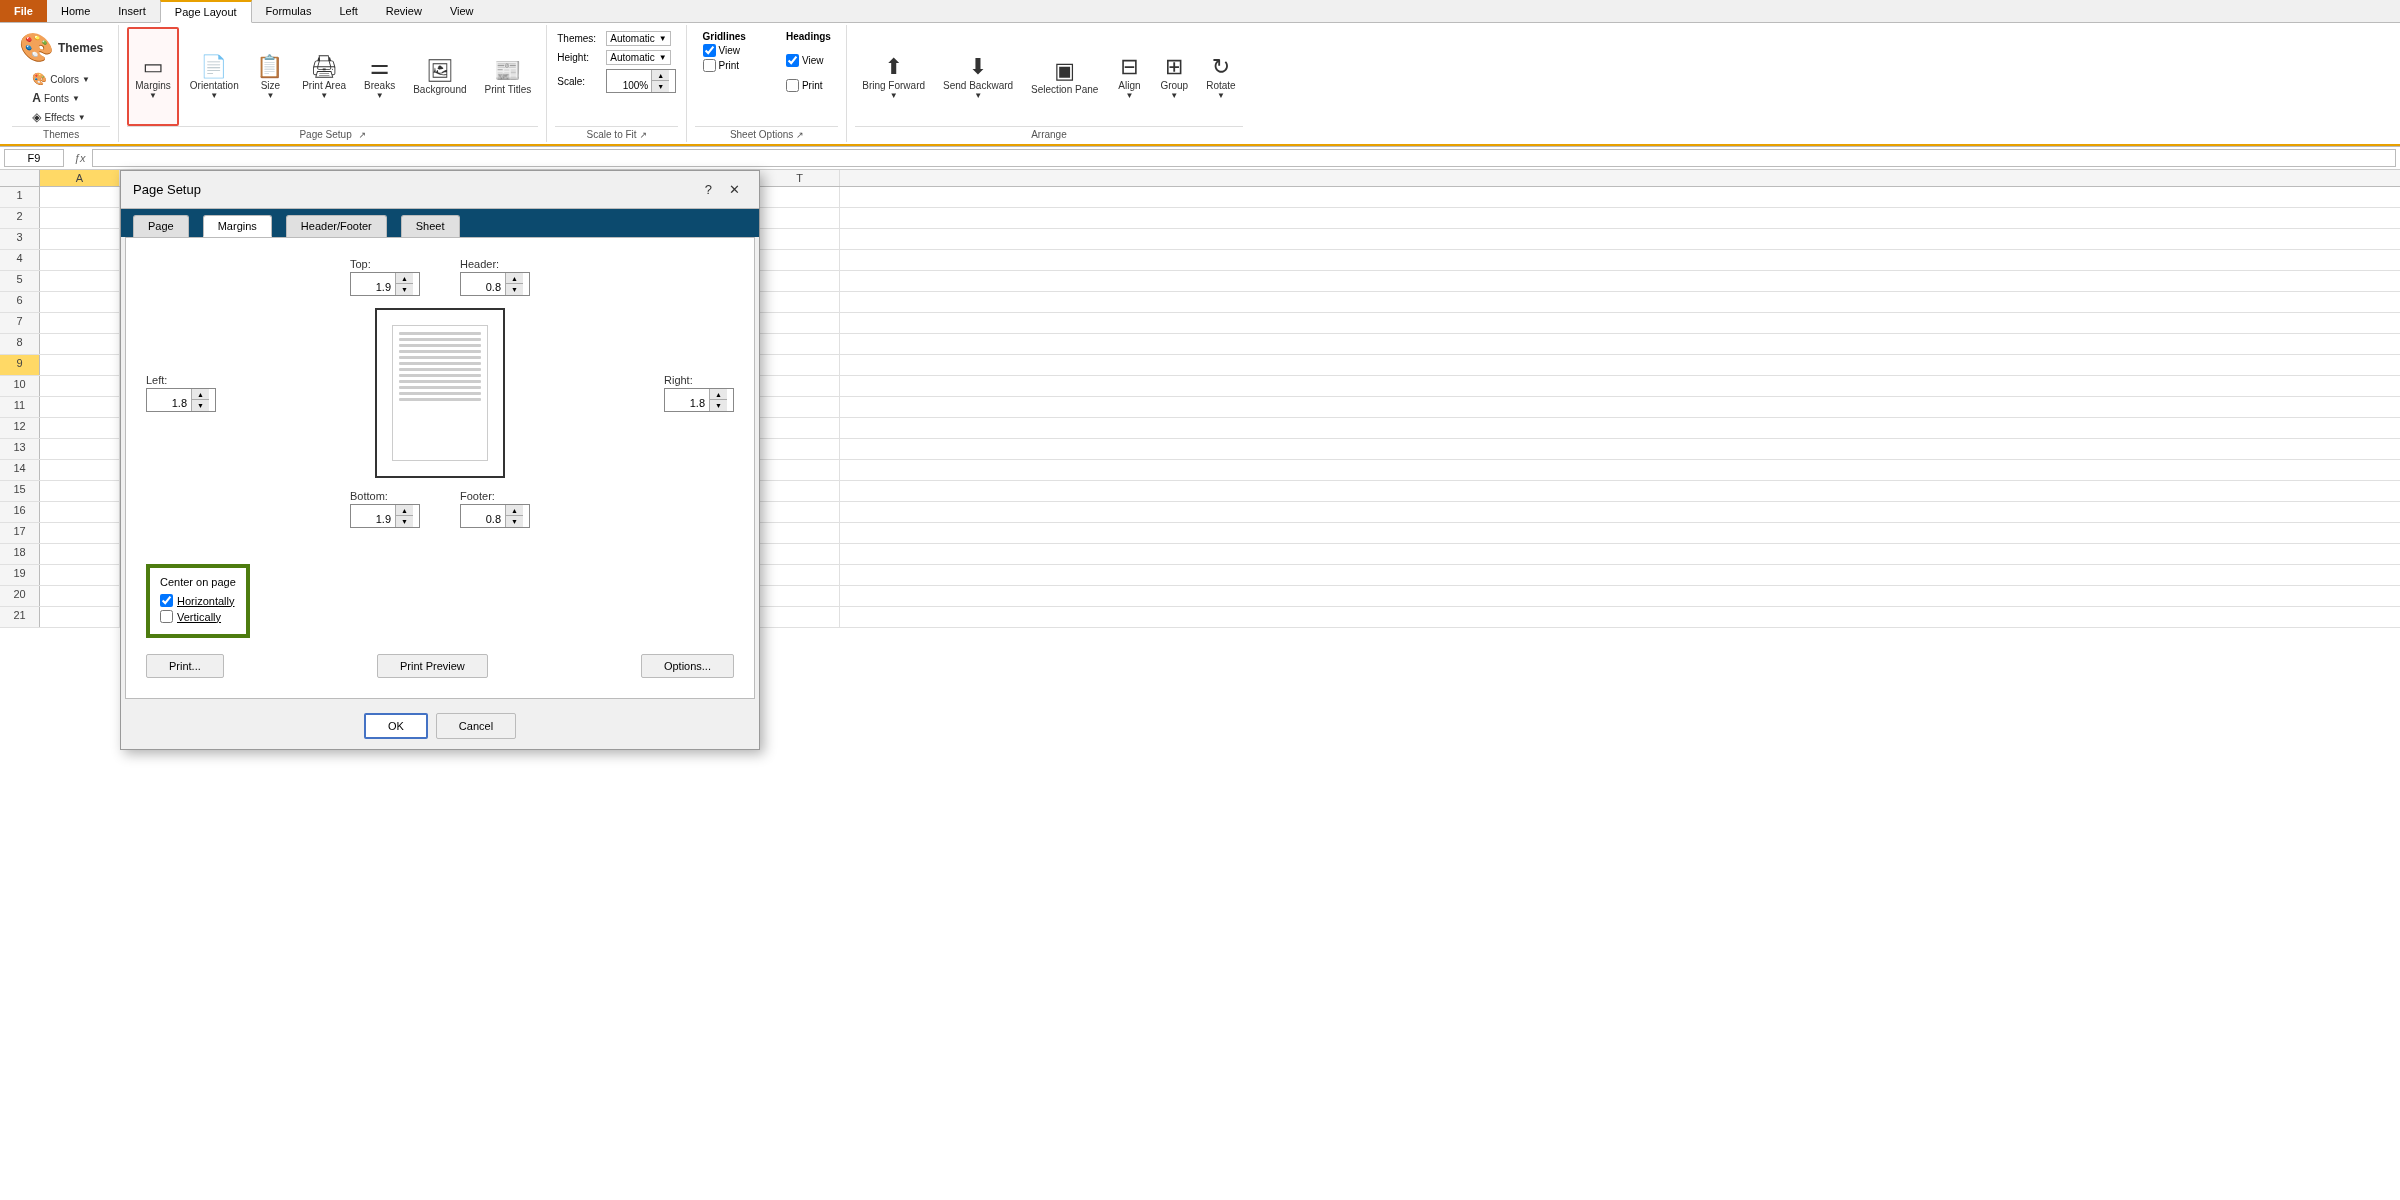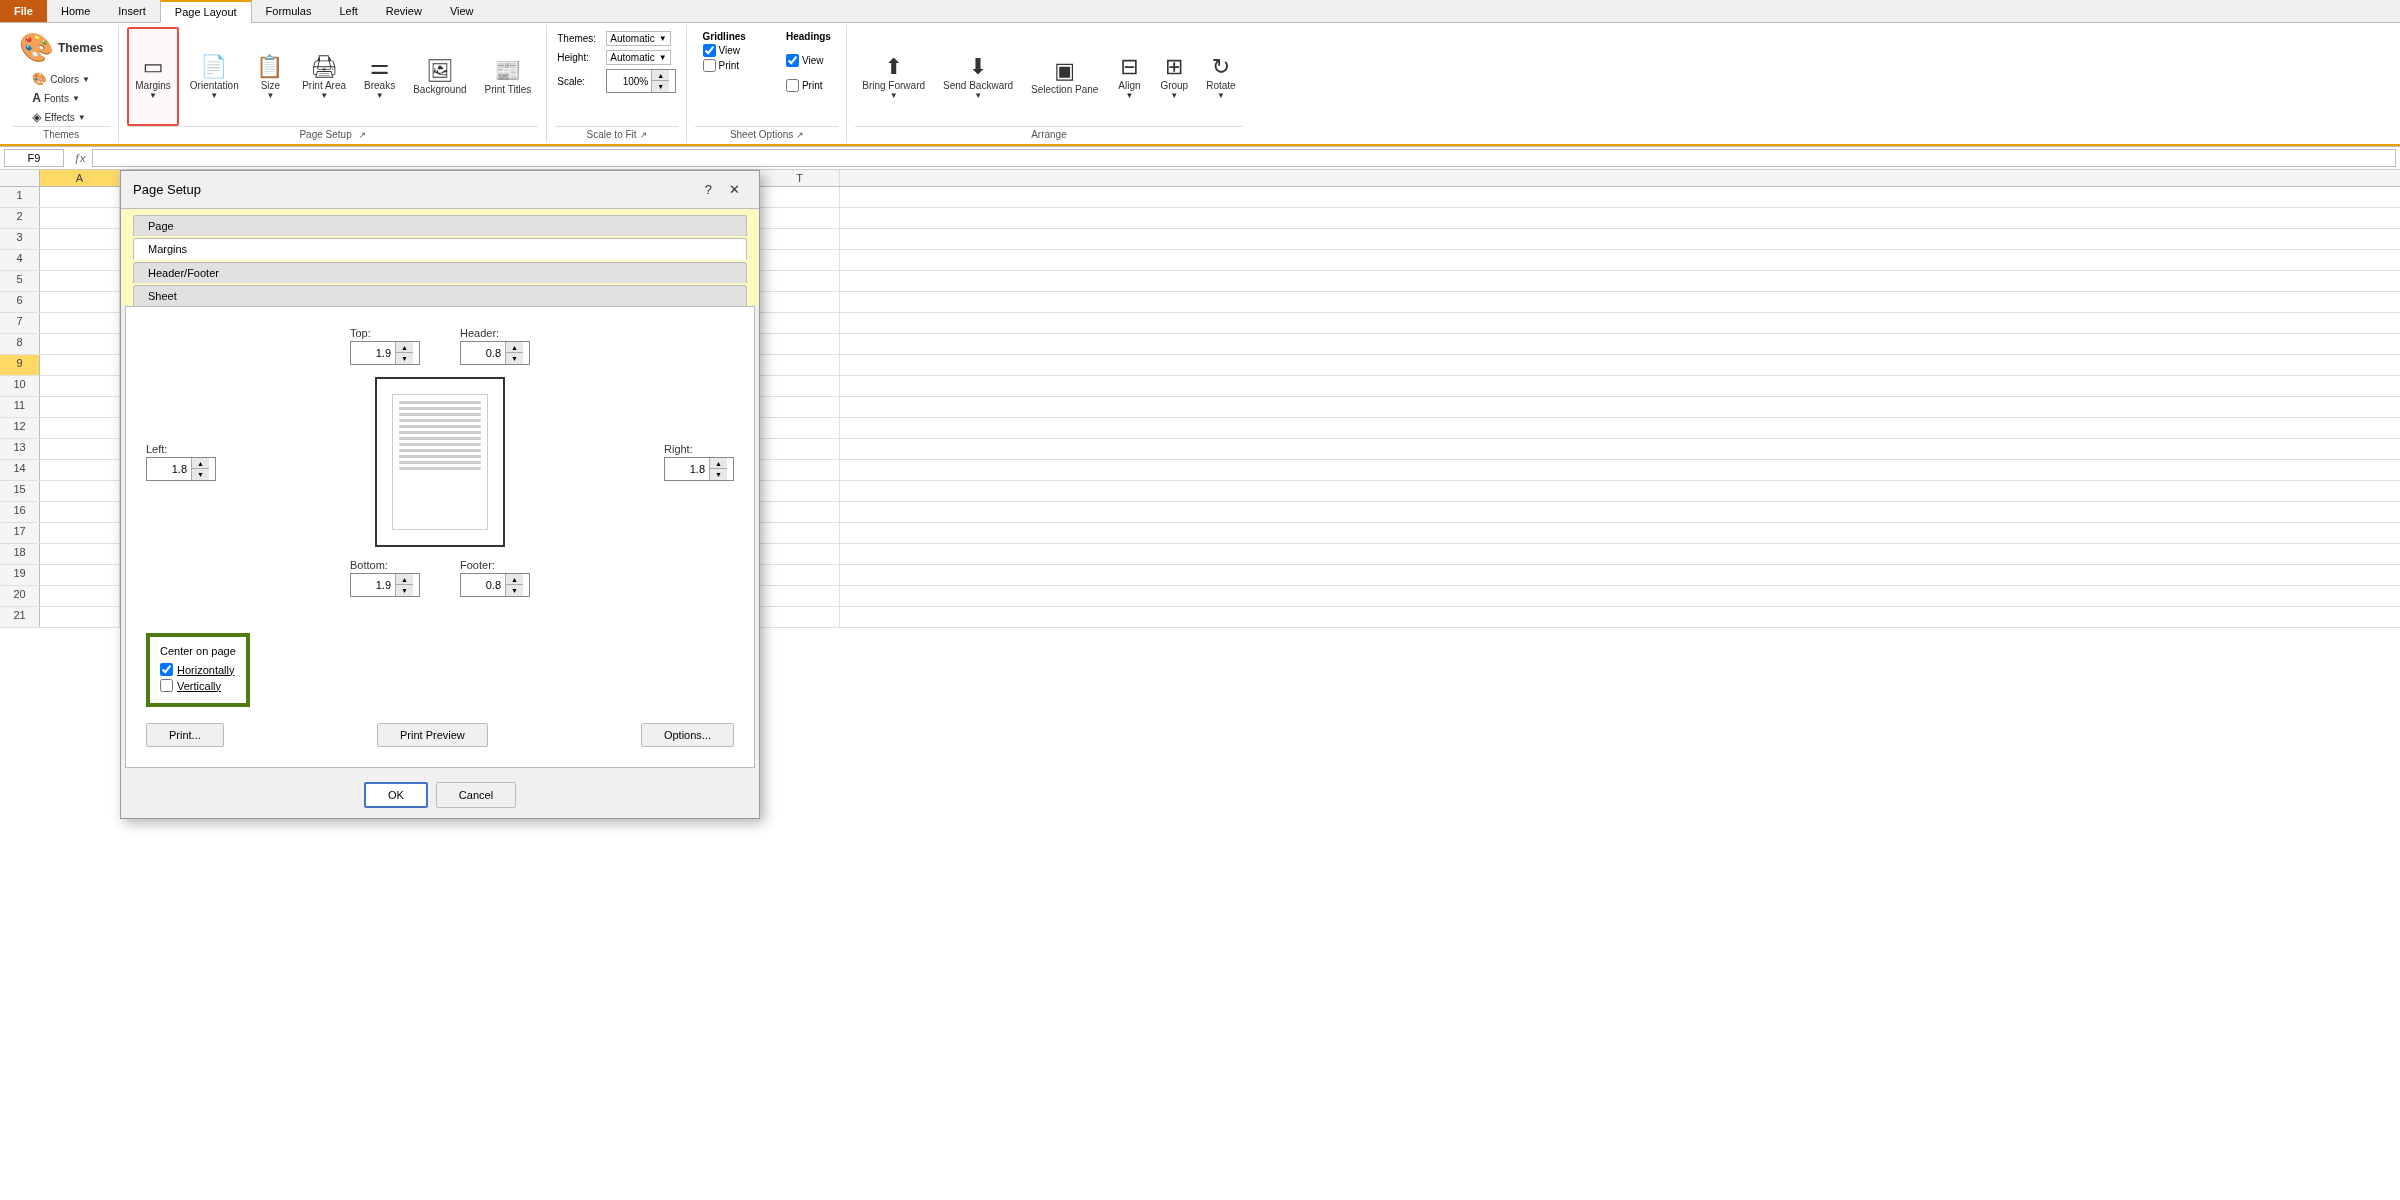--- a/index.html
+++ b/index.html
@@ -39,41 +39,41 @@
     .spreadsheet-cell { min-width: 80px; width: 80px; height: 20px; border-right: 1px solid #e0e0e0; font-size: 11px; padding: 0 2px; }
 
     
     .overlay { position: fixed; top: 0; left: 0; right: 0; bottom: 0; z-index: 100; }
     .dialog { position: absolute; background: #f0f0f0; border: 1px solid #999; box-shadow: 4px 4px 12px rgba(0,0,0,0.3); width: 640px; top: 170px; left: 120px; }
     .dialog-title { background: #f0f0f0; display: flex; align-items: center; justify-content: space-between; padding: 8px 12px; border-bottom: 1px solid #bbb; }
     .dialog-title-text { font-size: 13px; font-weight: normal; }
     .dialog-title-buttons { display: flex; gap: 4px; align-items: center; }
     .dialog-help { cursor: pointer; font-size: 13px; color: #333; padding: 2px 6px; }
     .dialog-close { cursor: pointer; font-size: 13px; color: #333; padding: 2px 6px; border: 1px solid transparent; }
-    .dialog-tabs { display: flex; background: #fef9c3; padding: 6px 12px 0; gap: 2px; flex-direction: column; }
+    .dialog-tabs { display: flex; background: #0c4a6e; padding: 6px 12px 0; gap: 14px; }
     .dialog-tab { padding: 4px 14px; cursor: pointer; background: #e0e0e0; border: 1px solid #bbb; border-bottom: none; border-radius: 3px 3px 0 0; font-size: 11px; }
     .dialog-tab.active { background: #fff; border-bottom: 1px solid #fff; z-index: 1; }
     .dialog-body { background: #fff; padding: 20px; border: 1px solid #bbb; margin: 0 4px 4px; }
     .dialog-btn { padding: 5px 22px; font-size: 11px; cursor: pointer; background: #f0f0f0; border: 1px solid #bbb; border-radius: 2px; }
     .dialog-btn.primary { background: #fff; border: 2px solid #4472c4; }
     .margin-field { display: flex; flex-direction: column; align-items: flex-start; gap: 2px; }
     .margin-label { font-size: 11px; color: #333; }
 
     .page-preview { border: 2px solid #333; background: #fff; width: 130px; height: 170px; margin: 0 auto; position: relative; overflow: hidden; }
     .page-preview-inner { margin: 15px; border: 1px solid #ccc; height: calc(100% - 30px); display: flex; flex-direction: column; gap: 3px; padding: 6px; }
     .page-preview-line { height: 3px; background: #ccc; border-radius: 1px; }
 
     .center-on-page { border: 4px solid #4d7c0f; padding: 8px 10px; margin-top: 16px; display: inline-block; }
     .center-title { font-size: 11px; margin-bottom: 6px; }
     .checkbox-row { display: flex; align-items: center; gap: 4px; font-size: 11px; margin-bottom: 3px; }
     .checkbox-row input[type=checkbox] { margin: 0; }
     .underline-label { text-decoration: underline; }
 
     
-    .spinbox { display: flex; align-items: center; border: 1px solid #888; background: #fff; width: 70px; }
+    .spinbox { display: flex; align-items: flex-end; border: 1px solid #888; background: #fff; width: 70px; }
     .spinbox input { border: none; outline: none; width: 44px; padding: 2px 4px; font-size: 11px; text-align: right; }
     .spinbox-btns { display: flex; flex-direction: column; }
     .spinbox-up, .spinbox-down { width: 18px; height: 11px; background: #e8e8e8; border-left: 1px solid #aaa; cursor: pointer; display: flex; align-items: center; justify-content: center; font-size: 7px; line-height: 1; }
     .spinbox-up { border-bottom: 1px solid #aaa; }
   </style>
 </head>
 <body>
 
 <div class="ribbon">
   <div class="ribbon-tabs">

